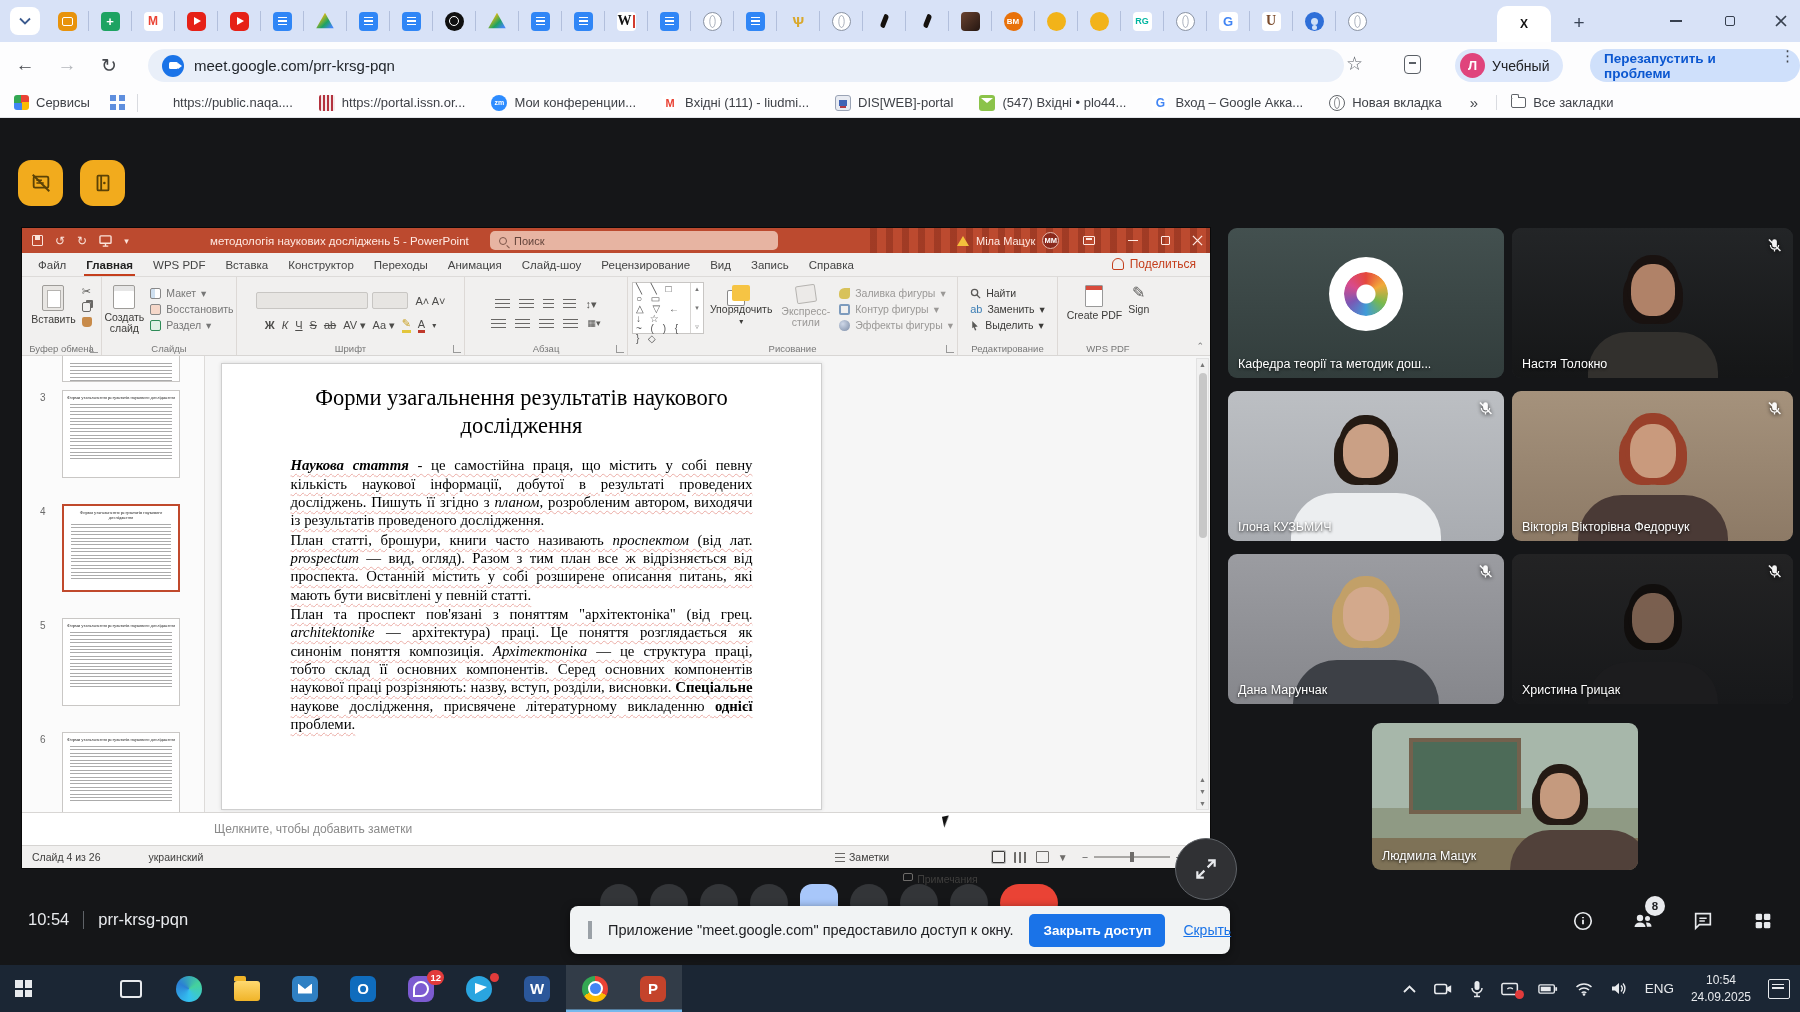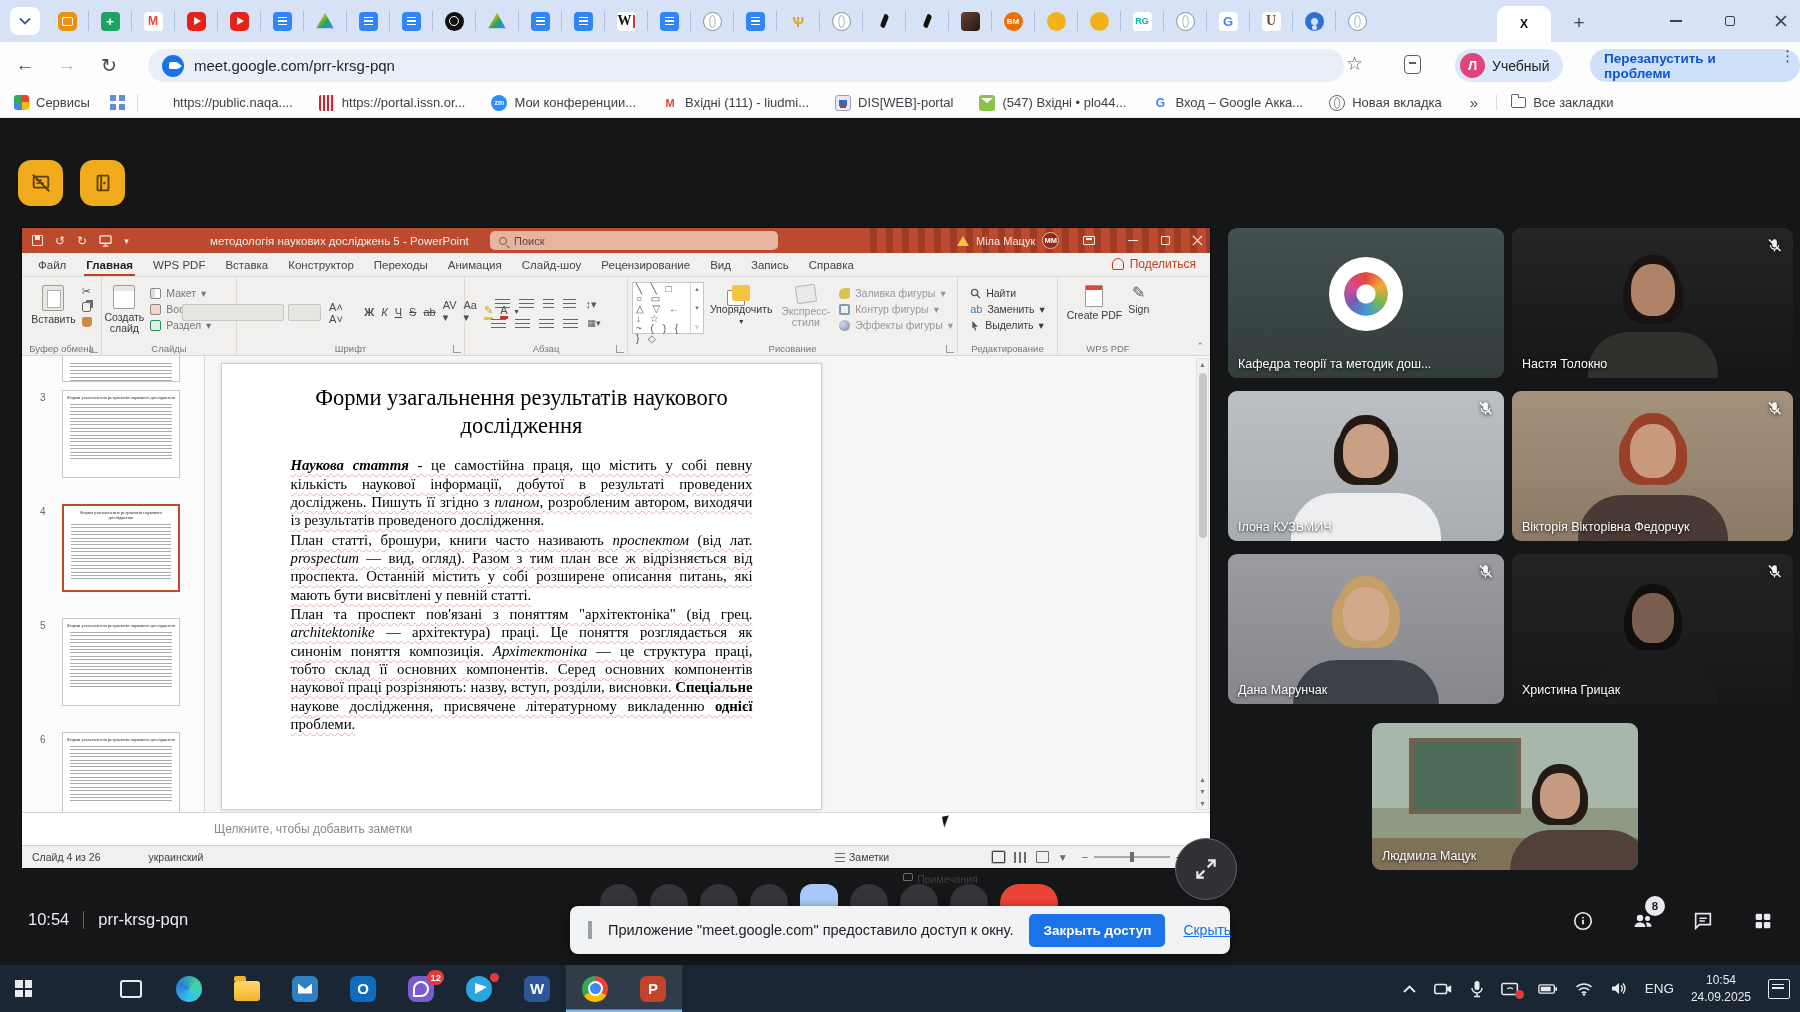--- a/index.html
+++ b/index.html
@@ -576,21 +576,21 @@
           <span class="row"><span class="sq-ico" style="border:1.2px solid #888;background:linear-gradient(90deg,#cfe0f0 40%,#fff 40%);"></span><span>Макет</span> ▾</span>
           <span class="row">
               <span class="sq-ico" style="border:1.2px solid #888;background:#f5d7c9;"></span>
               <span>Восстановить</span>
             </span>
           <span class="row"><span class="sq-ico" style="border:1.2px solid #2e8b57;background:#dff0e5;"></span><span>Раздел</span> ▾</span>
         </div>
         <span class="glabel">Слайды</span>
       </div>
 
-      <div class="rgroup" style="width:228px;flex-direction:row;align-items:center;gap:8px;">
+      <div class="rgroup" style="width:228px;flex-direction:column;align-items:center;gap:8px;">
         <div style="display:flex;gap:4px;align-items:center;margin-top:2px;">
           <span class="fontbox"></span>
           <span class="fontbox small"></span>
           <span class="fx-row" style="margin-left:4px;">A˄ A˅</span>
         </div>
         <div class="fx-row">
           <span class="b">Ж</span>
             <span class="i">К</span>
             <span class="u">Ч</span>
             <span class="s">S</span>

